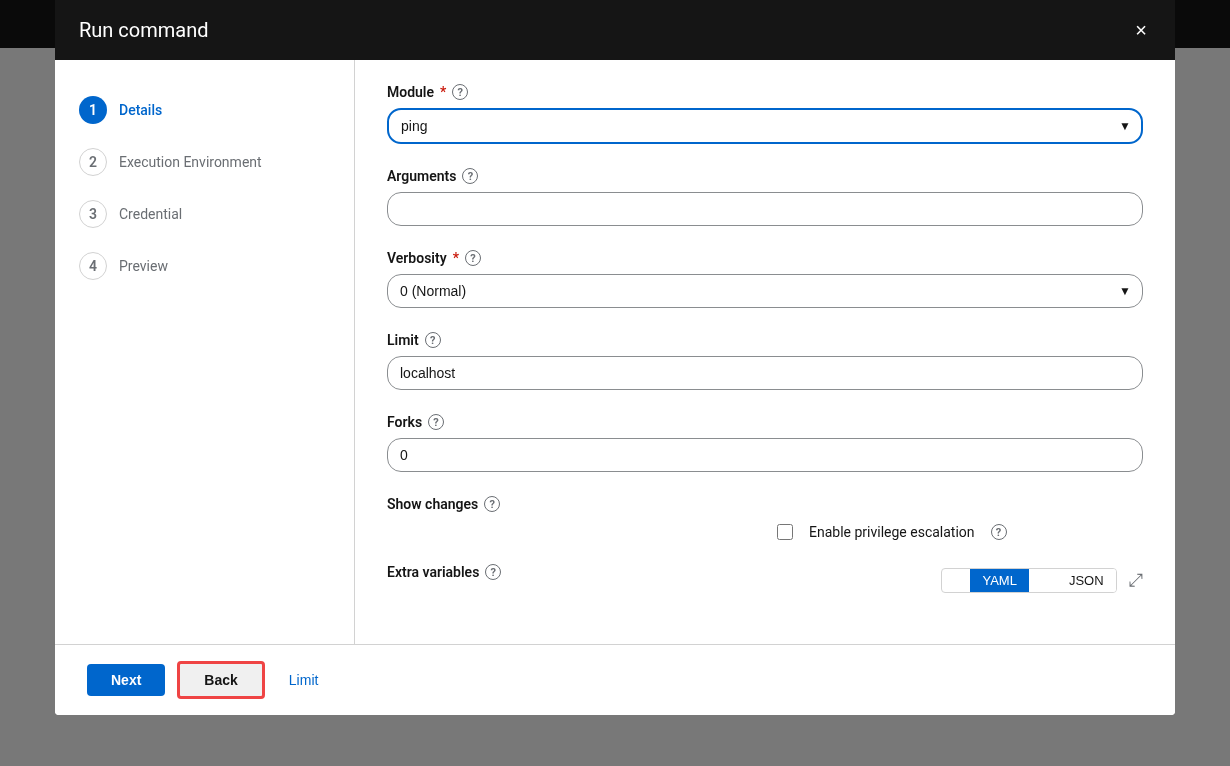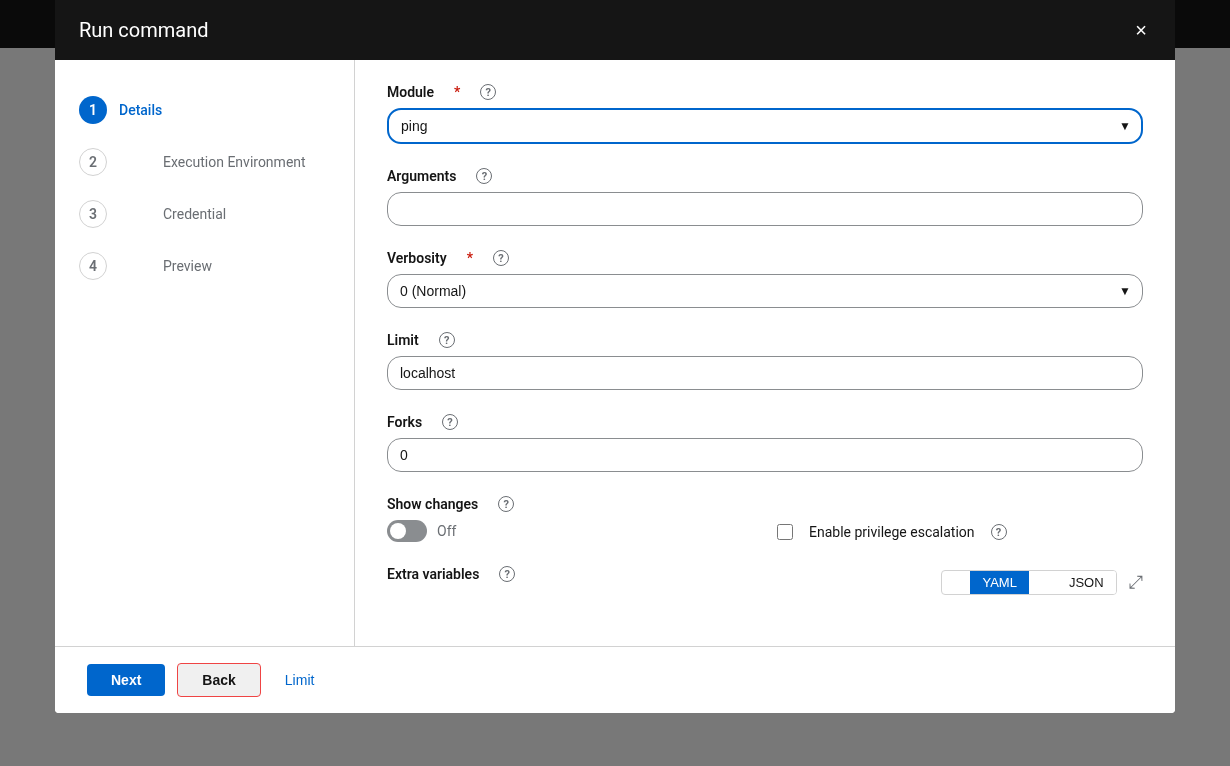--- a/index.html
+++ b/index.html
@@ -106,39 +106,38 @@
     }
     .step-label {
       font-size: 14px;
     }
     .step-label.active {
       color: #0066cc;
       font-weight: 500;
     }
     .step-label.inactive {
       color: #6a6e73;
-      margin-left: 44px;
     }
 
     
     .main-content {
       flex: 1;
       overflow-y: auto;
       padding: 24px 32px;
       background: #fff;
     }
 
     
     .form-group {
       margin-bottom: 24px;
     }
     .form-label {
       display: flex;
       align-items: center;
-      gap: 20px;
+      gap: 6px;
       font-size: 14px;
       font-weight: 600;
       color: #151515;
       margin-bottom: 8px;
     }
     .required-star {
       color: #c9190b;
       font-size: 14px;
     }
     .help-icon {
@@ -292,21 +291,21 @@
       border: none;
       border-radius: 4px;
       font-size: 14px;
       font-weight: 600;
       cursor: pointer;
     }
     .btn-secondary {
       padding: 8px 24px;
       background: #f0f0f0;
       color: #151515;
-      border: 1px solid #ef4444;
+      border: 3px solid #ef4444;
       border-radius: 4px;
       font-size: 14px;
       font-weight: 600;
       cursor: pointer;
     }
     .btn-link {
       background: none;
       border: none;
       color: #0066cc;
       font-size: 14px;
@@ -443,26 +442,20 @@
         </div>
         <input type="number" class="form-input" value="0" style="">
       </div>
 
       <div class="two-col-row">
 
         <div class="form-group" style="margin-bottom:0;">
           <div class="form-label">
             <span>Show changes</span>
             <span class="help-icon">?</span>
-          </div>
-          <div class="toggle-wrapper">
-            <div class="toggle-track off">
-              <div class="toggle-knob"></div>
-            </div>
-            <span class="toggle-label-text">Off</span>
           </div>
         </div>
 
         <div class="form-group" style="margin-bottom:0;padding-top:28px;">
           <div class="checkbox-wrapper">
             <input type="checkbox" id="privilege-escalation" style="">
             <label class="checkbox-label" for="privilege-escalation">
               <span>Enable privilege escalation</span>
             </label>
             <span class="help-icon">?</span>

